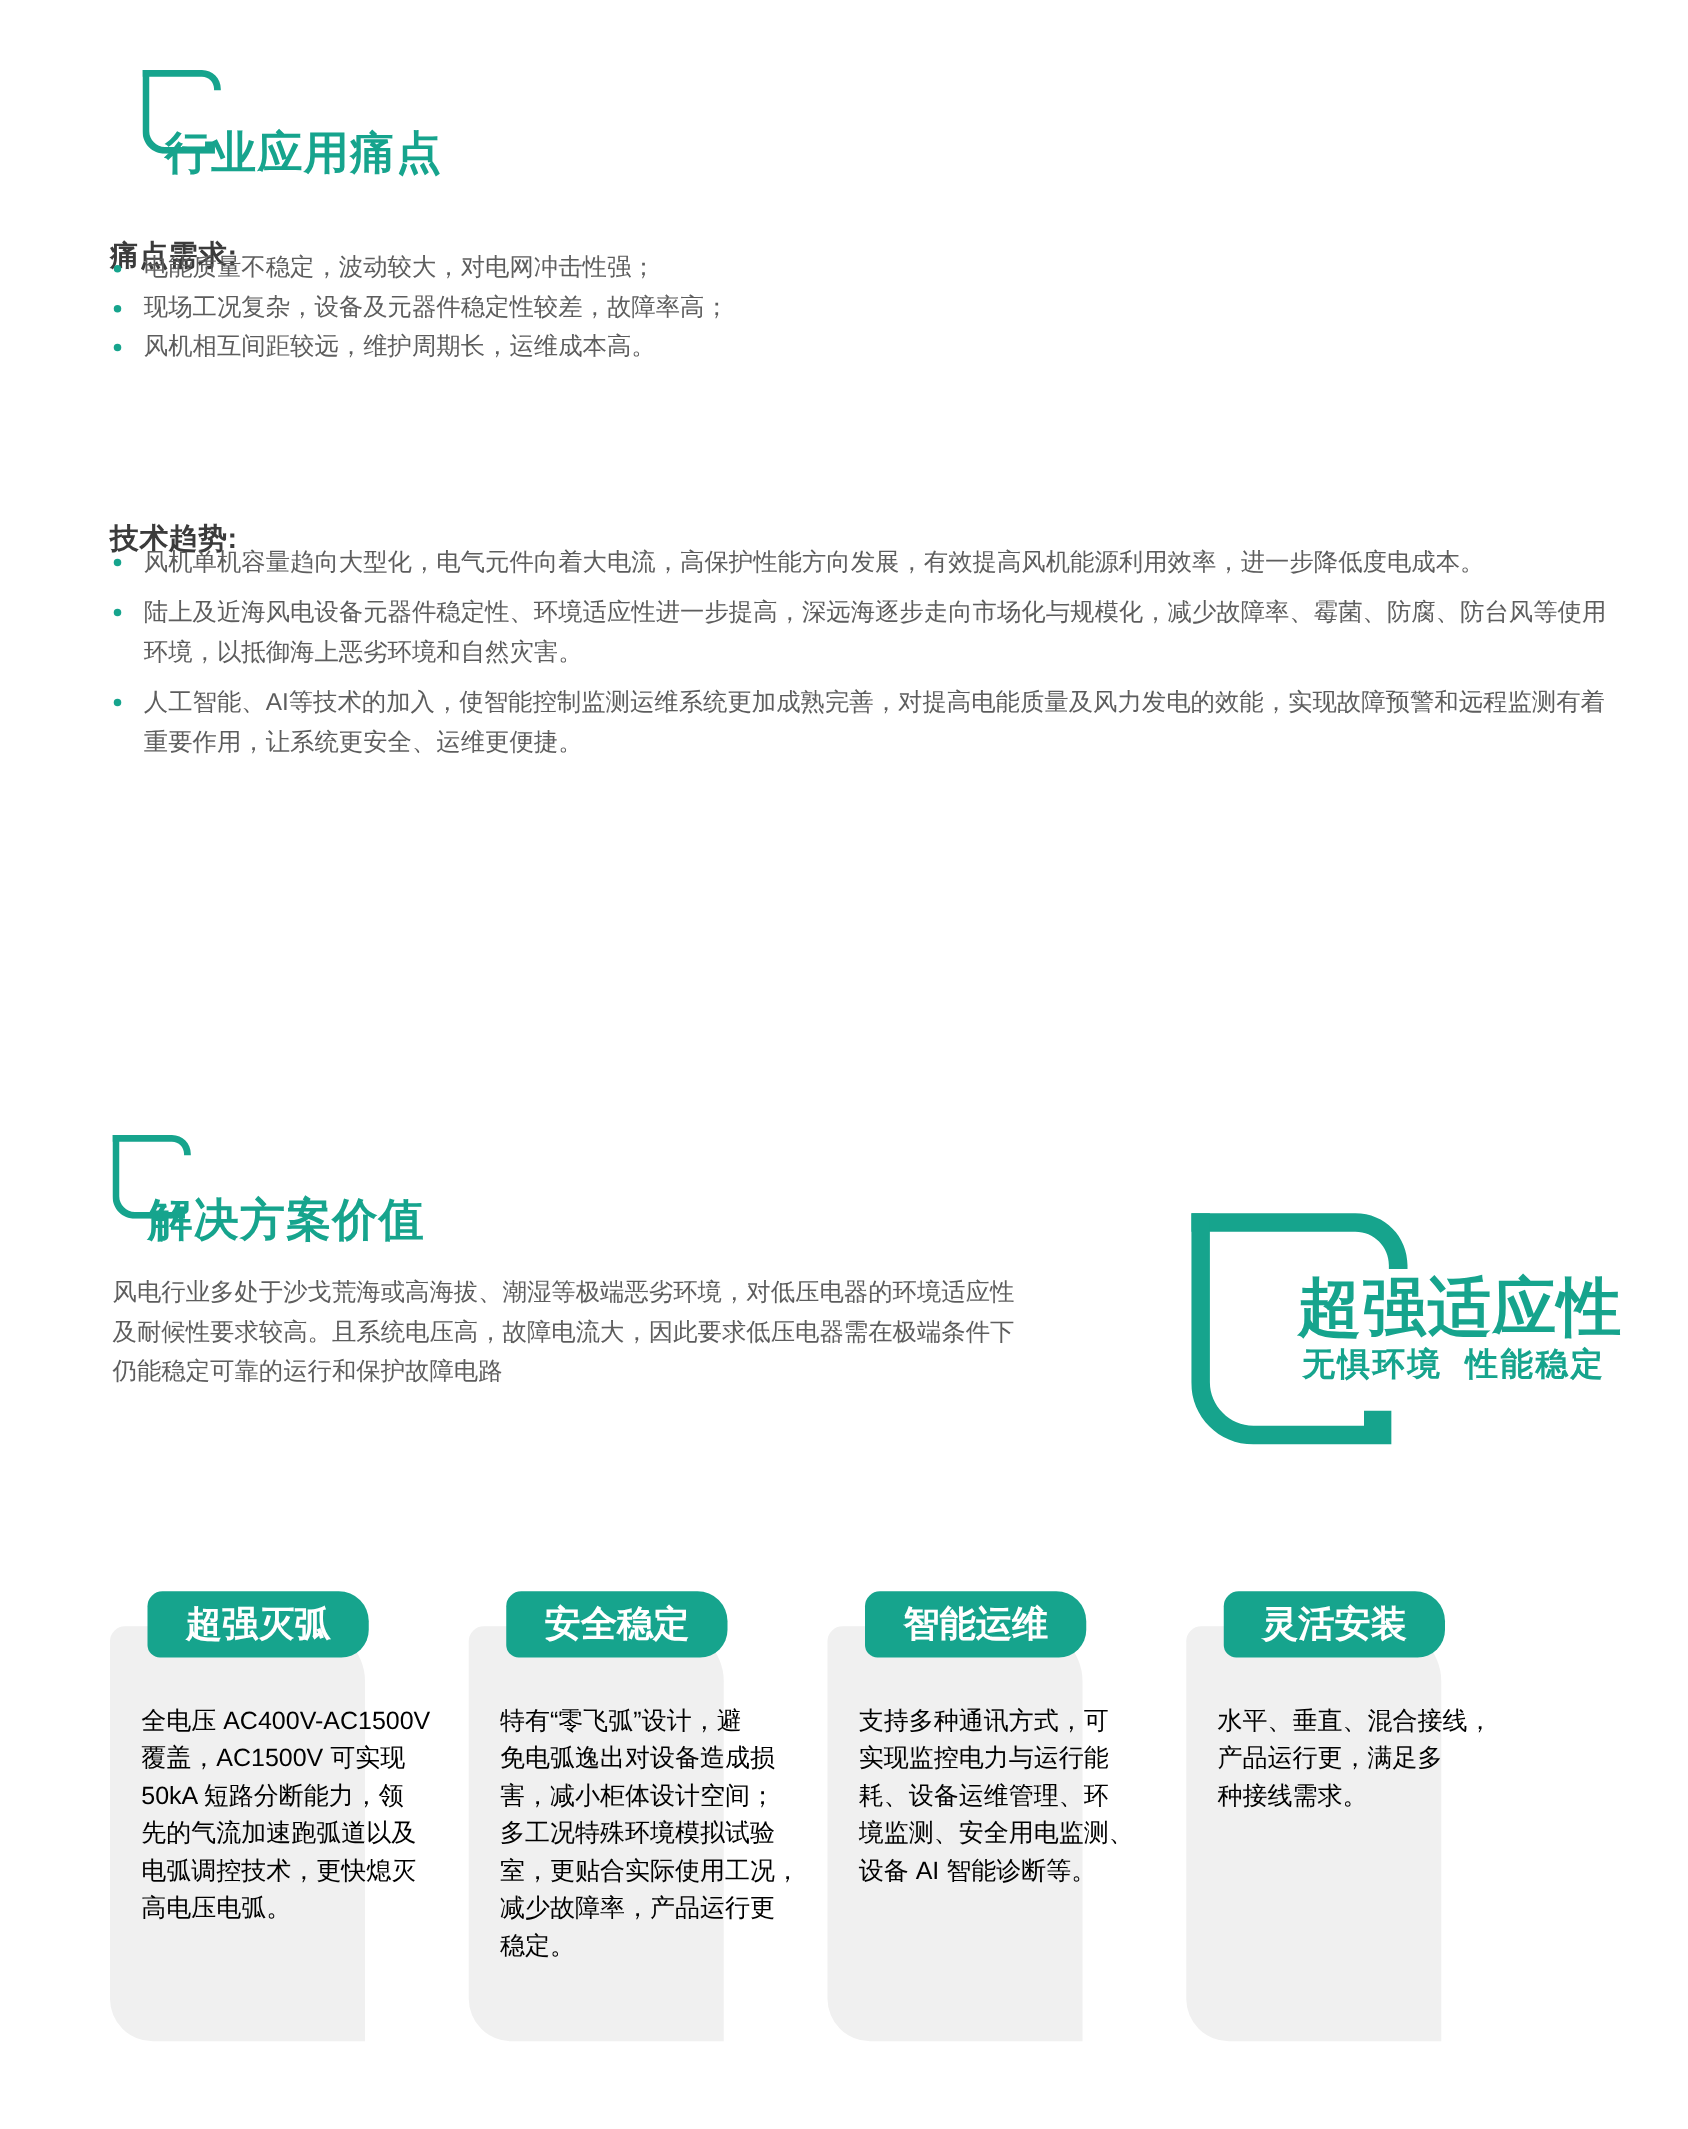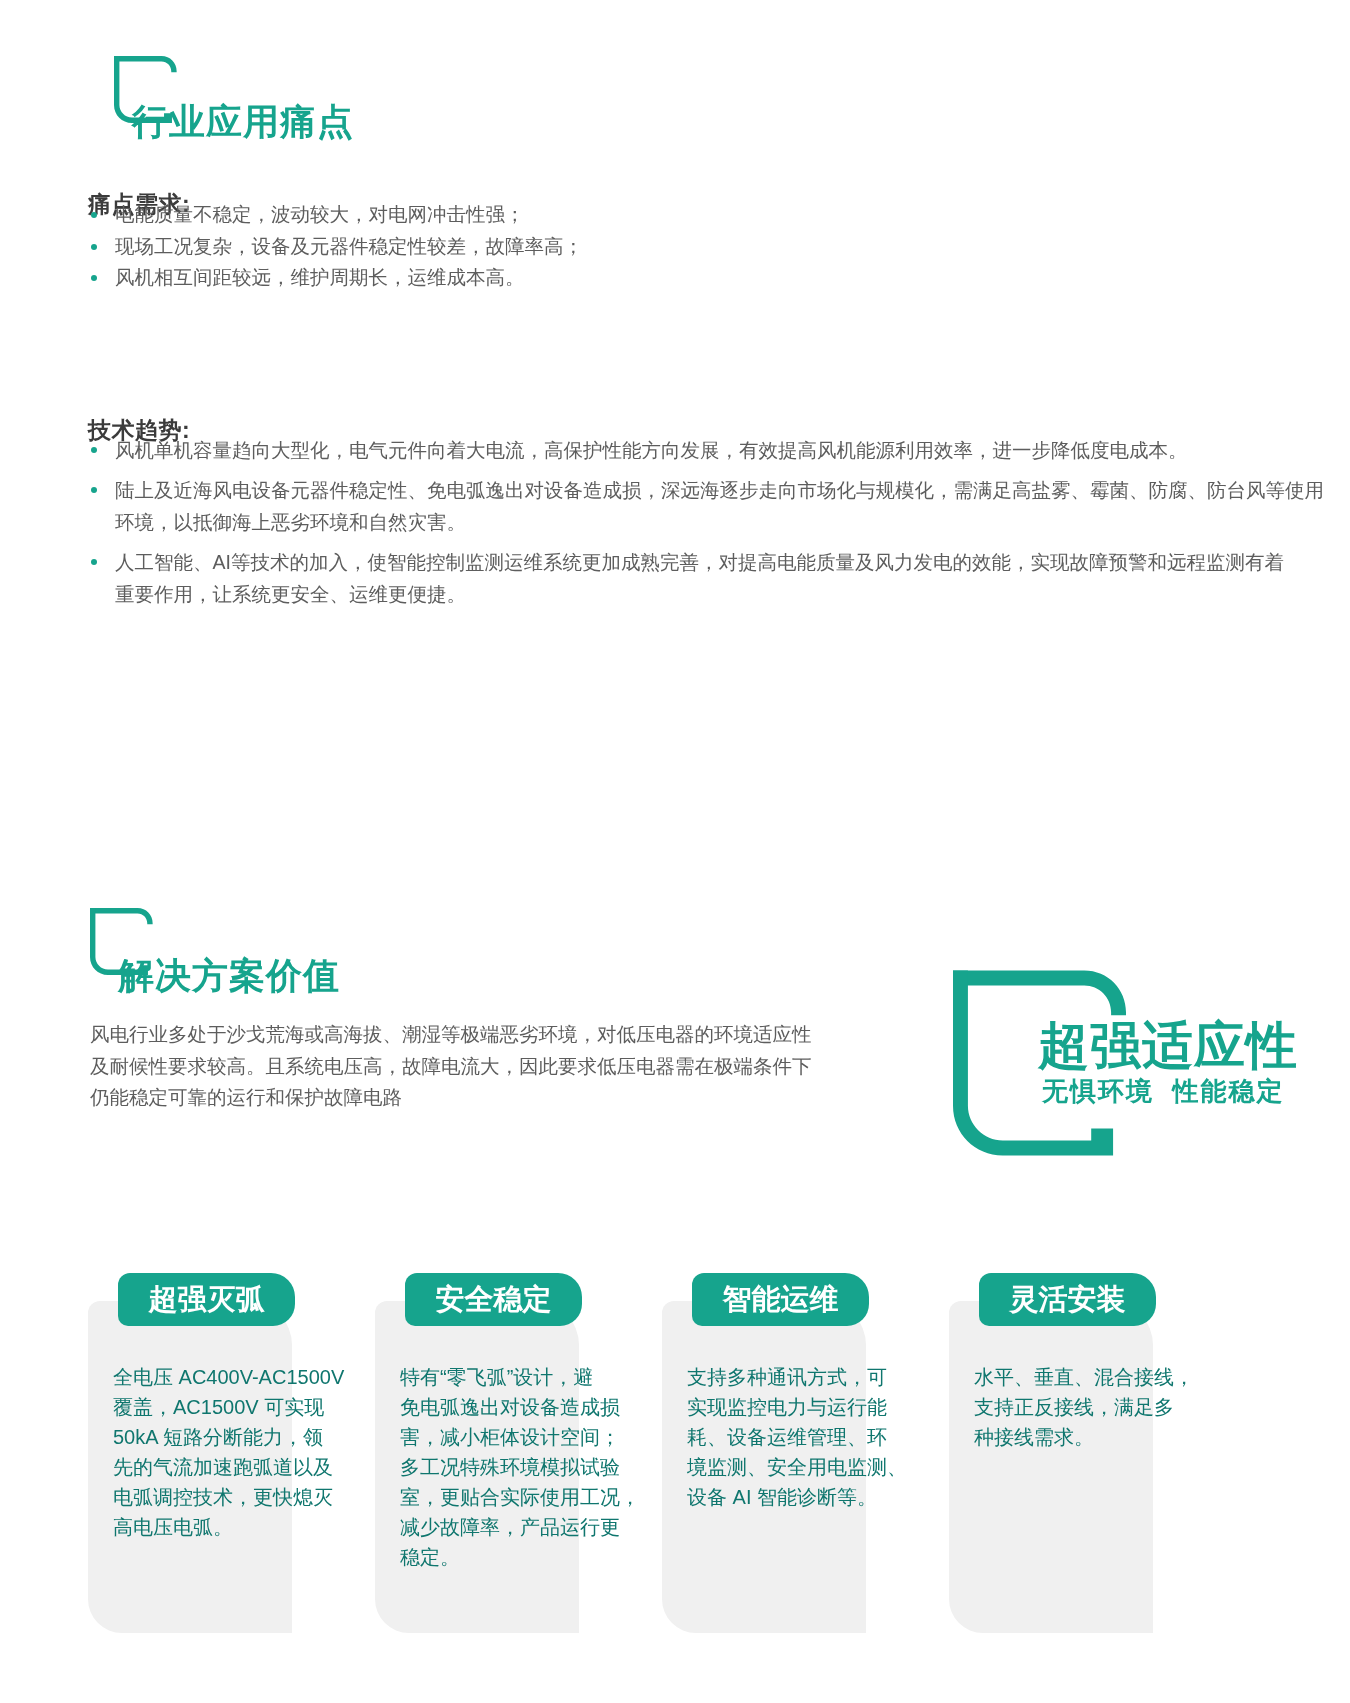--- a/index.html
+++ b/index.html
@@ -23,21 +23,21 @@
   .paragraph{position:absolute;left:90px;top:1019px;font-size:19.5px;line-height:31.5px;color:var(--body-gray);}
   .paragraph div{white-space:pre;}
 
   .badge-title{position:absolute;left:1000px;top:1020px;font-size:51px;font-weight:bold;color:var(--teal);line-height:1;letter-spacing:1px;white-space:pre;margin-left:38px;}
   .badge-sub{position:absolute;left:1002px;top:1078px;font-size:26px;font-weight:bold;color:var(--teal);line-height:1;letter-spacing:2px;white-space:pre;margin-left:40px;}
 
   .card{position:absolute;top:1301px;width:204px;height:332px;background:var(--card-bg);border-radius:12px 44px 0 34px;}
   .card-tab{position:absolute;top:-28px;left:30px;width:177px;height:53px;background:var(--teal);
             border-radius:12px 24px 22px 10px;color:#ffffff;font-size:29px;font-weight:bold;
             display:flex;align-items:center;justify-content:center;white-space:pre;}
-  .card-body{position:absolute;left:25px;right:12px;top:61px;font-size:20px;line-height:30px;color:#0f766e;}
+  .card-body{position:absolute;left:25px;right:12px;top:61px;font-size:20px;line-height:30px;color:#000000;}
   .card-body div{white-space:pre;}
 </style>
 </head>
 <body>
 
 <div class="page">
 
   <svg class="frame-icon" style="left:114px;top:56px;width:63px;height:67px;" viewBox="0 0 175 186" aria-hidden="true">
     <path d="M0,0 L132,0 C156,0 174,19 174,42 L174,45 L159,45 L159,42 C159,27 147,15 132,15 L0,15 Z"></path>
     <path d="M0,0 L15,0 L15,136 C15,155 31,171 50,171 L139,171 L139,159 L161,159 L161,186 L50,186 C22,186 0,164 0,136 Z"></path>
@@ -47,21 +47,21 @@
   <h3 class="sub-heading" style="left:88px;top:170px;">痛点需求:</h3>
   <ul class="bullet-list" style="left:88px;top:199px;" id="pain-list">
       <li class="b-item">电能质量不稳定，波动较大，对电网冲击性强；</li>
       <li class="b-item">现场工况复杂，设备及元器件稳定性较差，故障率高；</li>
       <li class="b-item">风机相互间距较远，维护周期长，运维成本高。</li>
     </ul>
 
   <h3 class="sub-heading" style="left:88px;top:396px;">技术趋势:</h3>
   <ul class="bullet-list" style="left:88px;top:434px;" id="trend-list">
       <li class="b-item trend-item"><div class="trend-line">风机单机容量趋向大型化，电气元件向着大电流，高保护性能方向发展，有效提高风机能源利用效率，进一步降低度电成本。</div></li>
-      <li class="b-item trend-item"><div class="trend-line">陆上及近海风电设备元器件稳定性、免电弧逸出对设备造成损，深远海逐步走向市场化与规模化，需满足高盐雾、霉菌、防腐、防台风等使用</div><div class="trend-line">环境，以抵御海上恶劣环境和自然灾害。</div></li>
+      <li class="b-item trend-item"><div class="trend-line">陆上及近海风电设备元器件稳定性、环境适应性进一步提高，深远海逐步走向市场化与规模化，减少故障率、霉菌、防腐、防台风等使用</div><div class="trend-line">环境，以抵御海上恶劣环境和自然灾害。</div></li>
       <li class="b-item trend-item"><div class="trend-line">人工智能、AI等技术的加入，使智能控制监测运维系统更加成熟完善，对提高电能质量及风力发电的效能，实现故障预警和远程监测有着</div><div class="trend-line">重要作用，让系统更安全、运维更便捷。</div></li>
     </ul>
 
   <svg class="frame-icon" style="left:90px;top:908px;width:63px;height:67px;" viewBox="0 0 175 186" aria-hidden="true">
     <path d="M0,0 L132,0 C156,0 174,19 174,42 L174,45 L159,45 L159,42 C159,27 147,15 132,15 L0,15 Z"></path>
     <path d="M0,0 L15,0 L15,136 C15,155 31,171 50,171 L139,171 L139,159 L161,159 L161,186 L50,186 C22,186 0,164 0,136 Z"></path>
   </svg>
   <h2 class="sec-title" style="left:118px;top:928px;">解决方案价值</h2>
 
   <div class="paragraph" id="solution-paragraph">
@@ -108,19 +108,19 @@
           <div>实现监控电力与运行能</div>
           <div>耗、设备运维管理、环</div>
           <div>境监测、安全用电监测、</div>
           <div>设备 AI 智能诊断等。</div>
         </div>
       </article>
       <article class="card" style="left: 949px;">
         <div class="card-tab">灵活安装</div>
         <div class="card-body">
           <div>水平、垂直、混合接线，</div>
-          <div>支持正反接线，满足多</div>
+          <div>产品运行更，满足多</div>
           <div>种接线需求。</div>
         </div>
       </article>
     </div>
 
 </div>
 
 </body></html>

